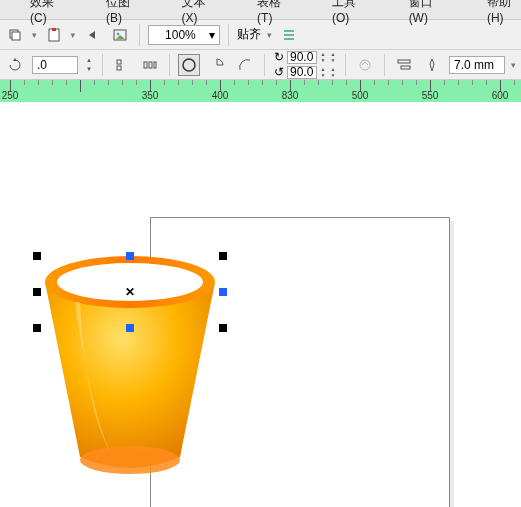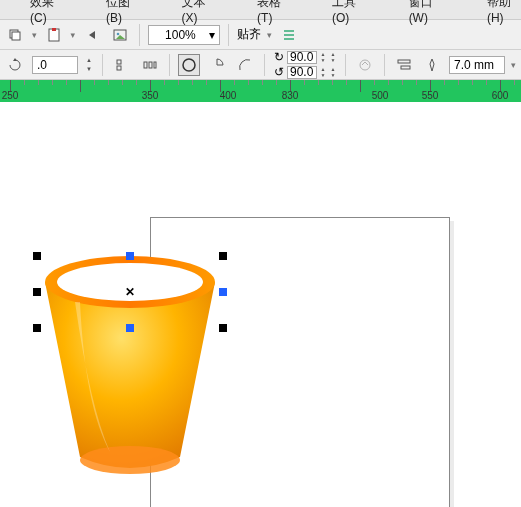--- a/index.html
+++ b/index.html
@@ -15,21 +15,21 @@
 .toolbar2 { display: flex; background: #f0f0f0; height: 30px; align-items: center; padding: 0 4px; gap: 6px; border-bottom: 1px solid #ccc; }
 .num-in { width: 46px; height: 18px; border: 1px solid #aaa; background: #fff; padding-left: 4px; display: flex; align-items: center; }
 .spin { display: inline-flex; flex-direction: column; width: 10px; height: 18px; }
 .spin div { flex: 1; display: flex; align-items: center; justify-content: center; font-size: 6px; color: #555; }
 .rot-group { display: flex; flex-direction: column; gap: 1px; }
 .rot-row { display: flex; align-items: center; gap: 2px; }
 .rot-row .ico { width: 12px; text-align: center; }
 .rot-val { width: 30px; height: 13px; border: 1px solid #aaa; background: #fff; font-size: 10px; padding-left: 2px; display: flex; align-items: center; }
 .sm-spin { display: flex; flex-direction: column; width: 8px; }
 .sm-spin div { height: 6px; font-size: 5px; color: #555; display: flex; align-items: center; justify-content: center; }
-.ruler-h { position: relative; background: #22c55e; height: 30px; border-bottom: 3px solid #0369a1; }
+.ruler-h { position: relative; background: #86efac; height: 30px; border-bottom: 3px solid #0369a1; }
 .ruler-h .major { position: absolute; top: 0; width: 1px; height: 12px; background: #555; }
 .ruler-h .lbl { position: absolute; top: 10px; font-size: 10px; color: #333; transform: translateX(-50%); }
 .ruler-h .minor { position: absolute; top: 0; width: 1px; height: 5px; background: #888; }
 .canvas { position: absolute; left: 0; top: 102px; right: 0; bottom: 0; background: #fff; }
 .page { position: absolute; left: 150px; top: 115px; width: 300px; height: 380px; border: 1px solid #888; box-shadow: 4px 4px 0 rgba(0,0,0,.08); }
 .cup { position: absolute; left: 35px; top: 145px; width: 190px; height: 240px; }
 .cup svg { width: 100%; height: 100%; }
 .sel-h { position: absolute; width: 8px; height: 8px; background: #000; }
 .sel-hb { position: absolute; width: 8px; height: 8px; background: #2060ff; }
 .sel-x { position: absolute; font-size: 12px; font-weight: bold; color: #000; transform: translate(-50%,-50%); }
@@ -202,33 +202,33 @@
     <div class="minor" style="left: 108px;"></div>
     <div class="minor" style="left: 122px;"></div>
     <div class="minor" style="left: 136px;"></div>
     <div class="major" style="left: 150px;"></div>
     <div class="lbl" style="left: 150px;">350</div>
     <div class="minor" style="left: 164px;"></div>
     <div class="minor" style="left: 178px;"></div>
     <div class="minor" style="left: 192px;"></div>
     <div class="minor" style="left: 206px;"></div>
     <div class="major" style="left: 220px;"></div>
-    <div class="lbl" style="left: 228px;">400</div>
+    <div class="lbl" style="left: 220px;">400</div>
     <div class="minor" style="left: 234px;"></div>
     <div class="minor" style="left: 248px;"></div>
     <div class="minor" style="left: 262px;"></div>
     <div class="minor" style="left: 276px;"></div>
     <div class="major" style="left: 290px;"></div>
     <div class="lbl" style="left: 290px;">830</div>
     <div class="minor" style="left: 304px;"></div>
     <div class="minor" style="left: 318px;"></div>
     <div class="minor" style="left: 332px;"></div>
     <div class="minor" style="left: 346px;"></div>
     <div class="major" style="left: 360px;"></div>
-    <div class="lbl" style="left: 380px;">500</div>
+    <div class="lbl" style="left: 360px;">500</div>
     <div class="minor" style="left: 374px;"></div>
     <div class="minor" style="left: 388px;"></div>
     <div class="minor" style="left: 402px;"></div>
     <div class="minor" style="left: 416px;"></div>
     <div class="major" style="left: 430px;"></div>
     <div class="lbl" style="left: 430px;">550</div>
     <div class="minor" style="left: 444px;"></div>
     <div class="minor" style="left: 458px;"></div>
     <div class="minor" style="left: 472px;"></div>
     <div class="minor" style="left: 486px;"></div>

